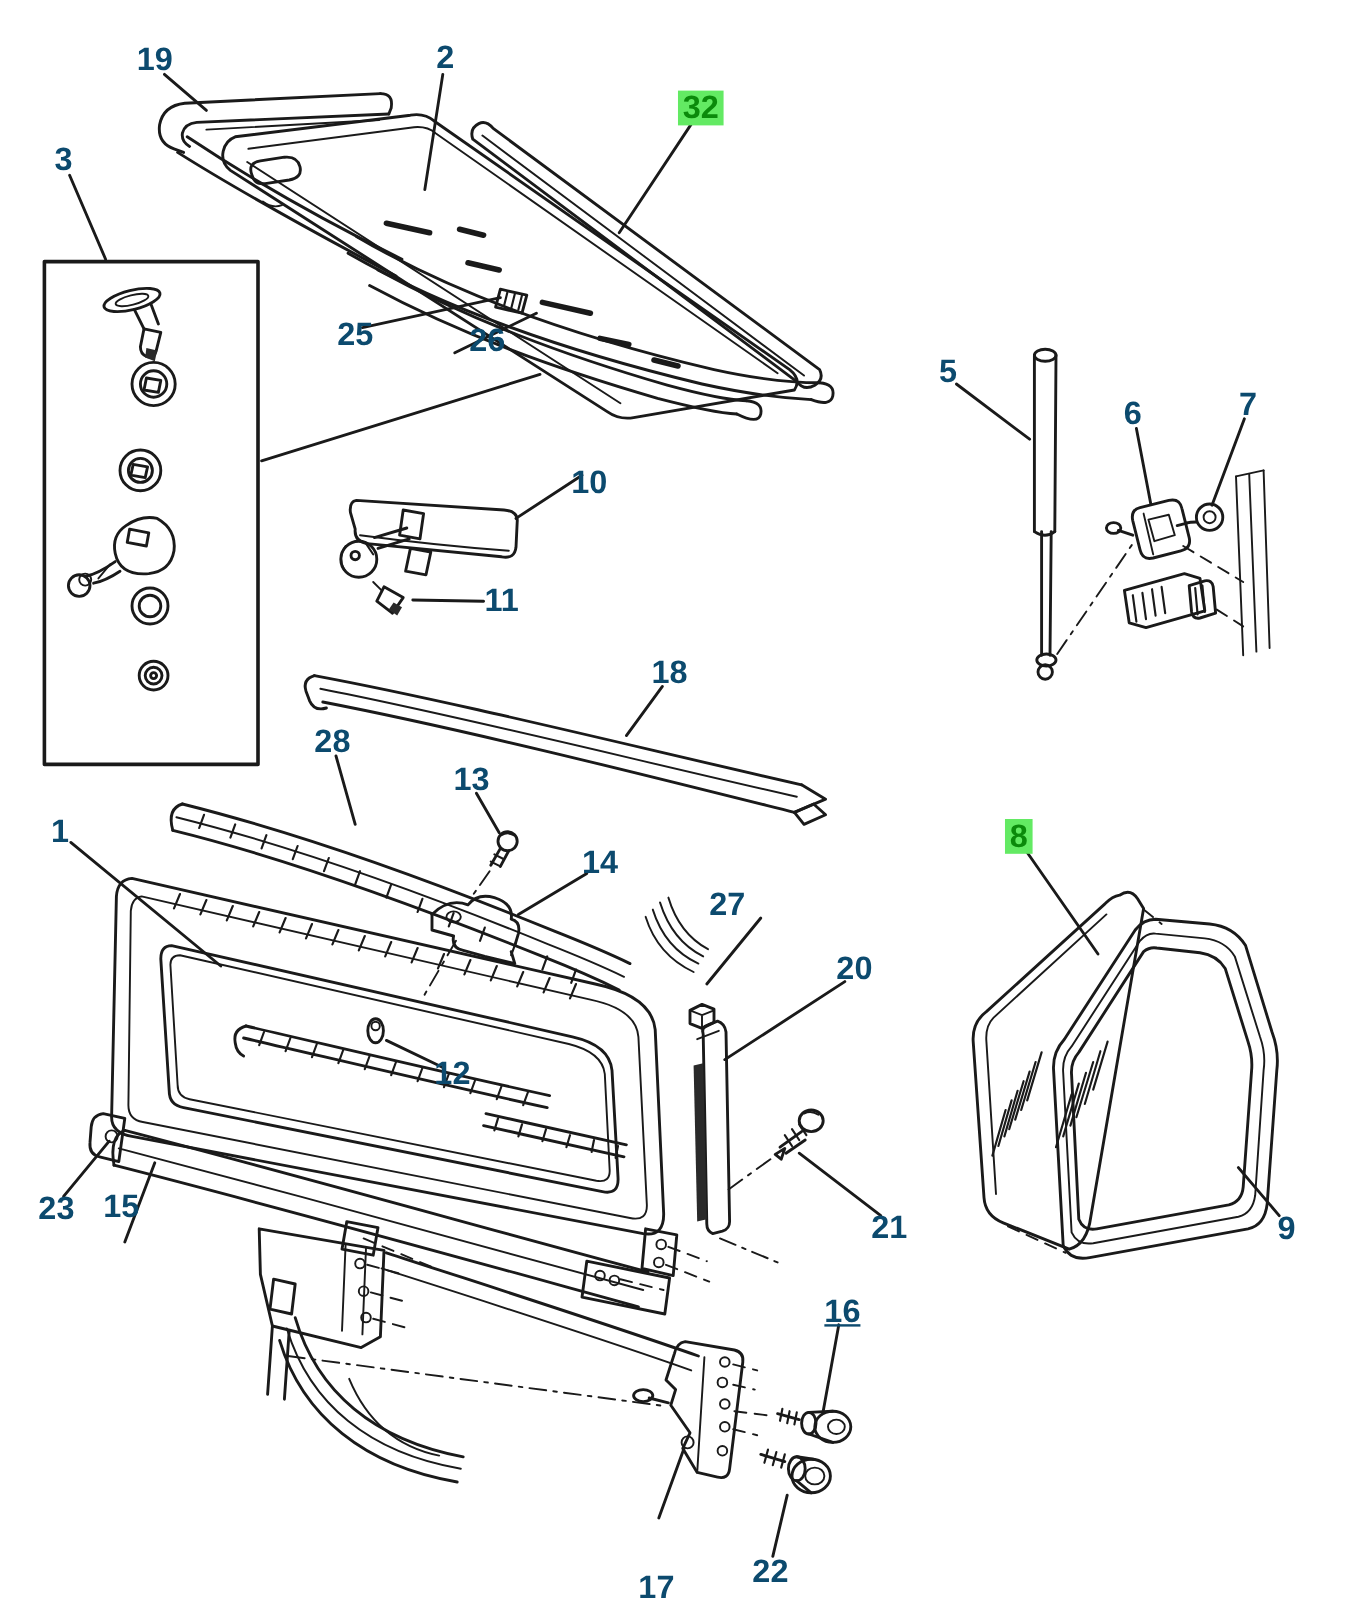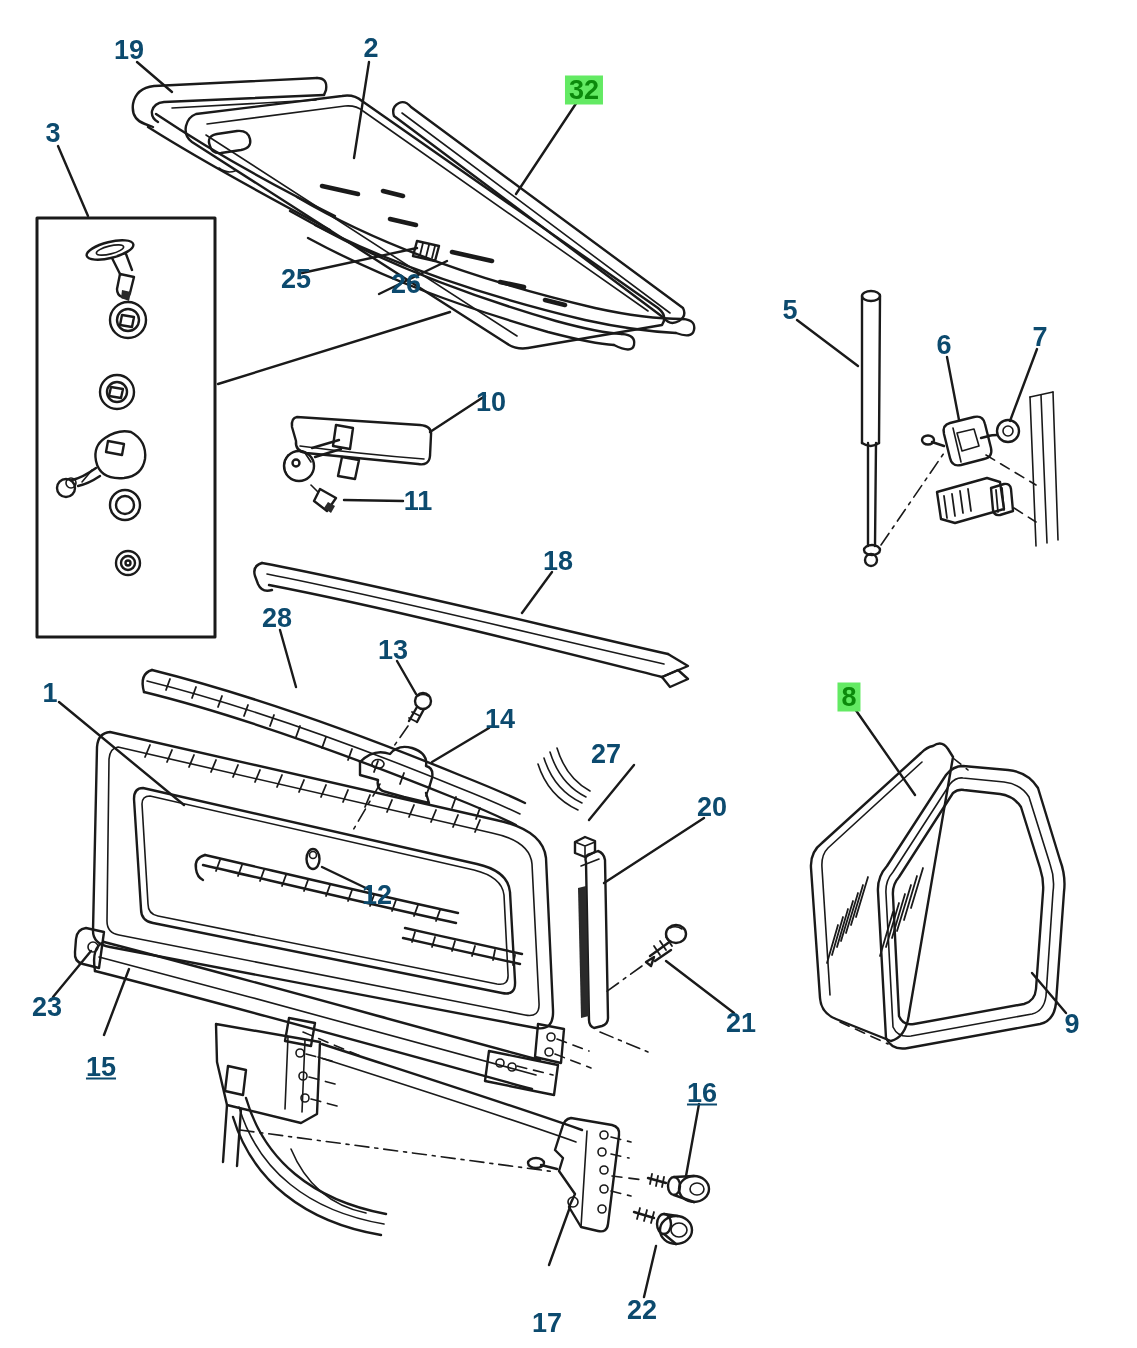--- a/index.html
+++ b/index.html
@@ -344,19 +344,19 @@
       <div class="part-label" style="left: 393px; top: 650px;">13</div>
       <div class="part-label" style="left: 50px; top: 693px;">1</div>
       <div class="part-label" style="left: 500px; top: 719px; text-align: right;">14</div>
       <div class="part-label hl" style="left: 849px; top: 697px;">8</div>
       <div class="part-label" style="left: 606px; top: 754px;">27</div>
       <div class="part-label" style="left: 712px; top: 807px;">20</div>
       <div class="part-label" style="left: 377px; top: 895px;">12</div>
       <div class="part-label" style="left: 47px; top: 1007px;">23</div>
       <div class="part-label" style="left: 741px; top: 1023px;">21</div>
       <div class="part-label" style="left: 1072px; top: 1024px;">9</div>
-      <div class="part-label" style="left: 101px; top: 1067px; text-decoration: underline;">15</div>
+      <div class="part-label" style="left: 101px; top: 1006px;">15</div>
       <div class="part-label" style="left: 702px; top: 1093px; text-decoration: underline;">16</div>
       <div class="part-label" style="left: 547px; top: 1277px; margin-top: 46px;">17</div>
       <div class="part-label" style="left: 642px; top: 1310px;">22</div>
     </div>
 
 </div>
 
 </body></html>

